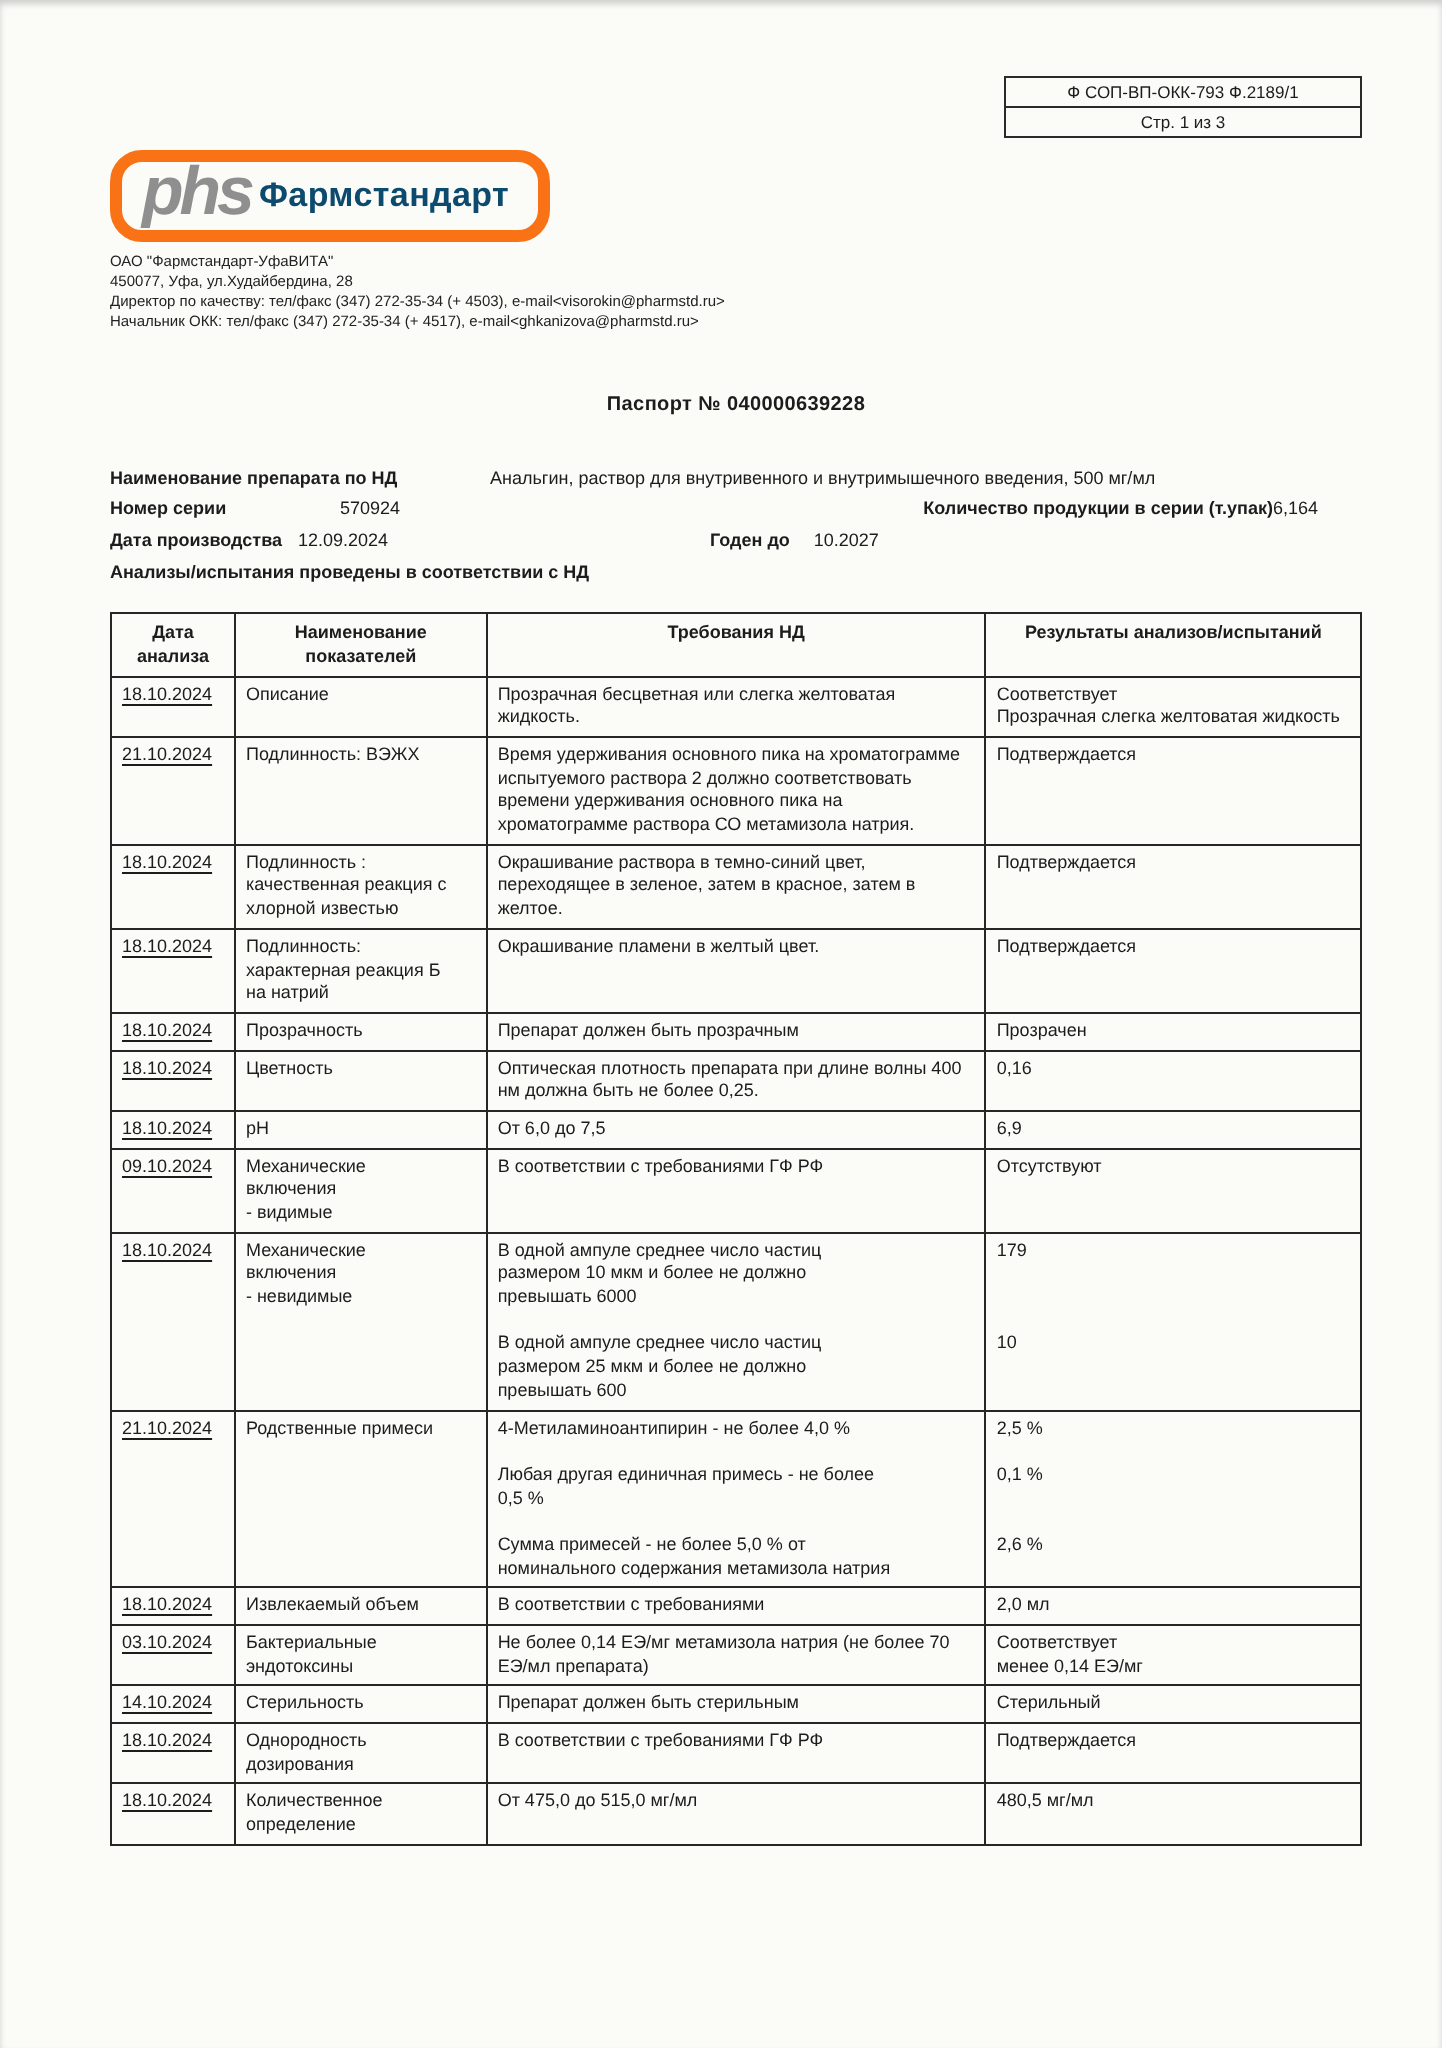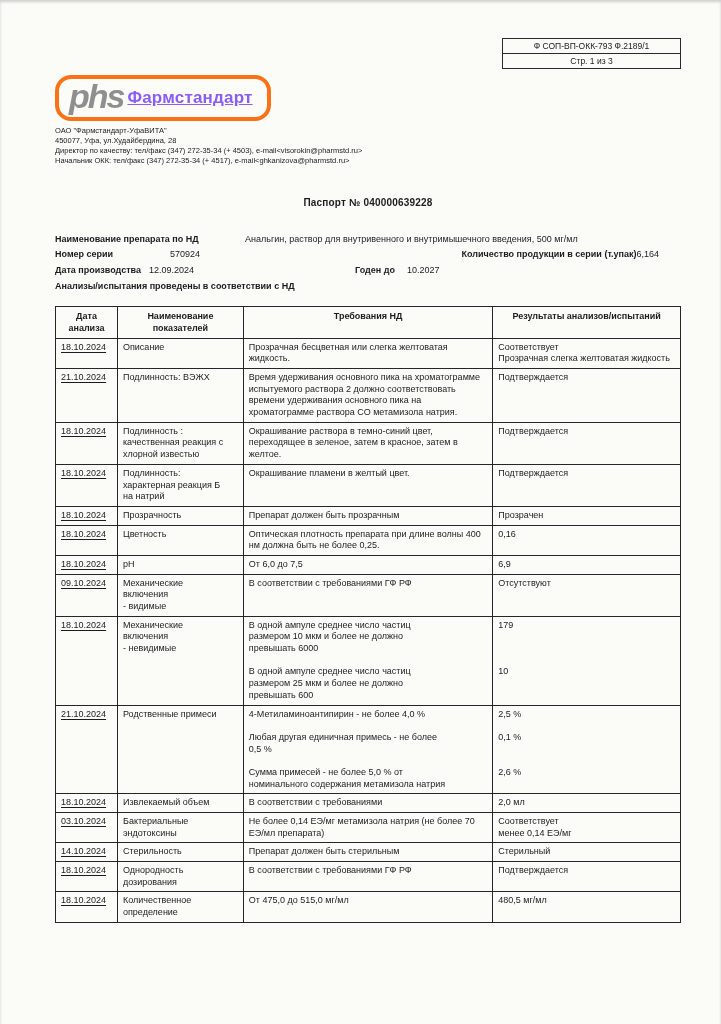--- a/index.html
+++ b/index.html
@@ -30,41 +30,40 @@
     text-align:center;
   }
   .form-code .row1 { padding:2px 3px; border-bottom:1px solid #2a2a2a; }
   .form-code .row2 { padding:2px 3px; }
 
   
   .logo-box {
     display:inline-flex;
     align-items:center;
     gap:4px;
-    border:4px solid #f97316;
+    border:6px solid #f97316;
     border-radius:16px;
     padding:2px 14px 2px 10px;
     margin-top:6px;
     height:46px;
   }
   .logo-phs {
     font-size:34px;
     font-weight:bold;
     font-style:italic;
     color:#8f8f8f;
     letter-spacing:-2px;
     line-height:1;
     transform:translateY(-2px);
   }
   .logo-brand {
     font-size:17px;
     font-weight:bold;
-    color:#8b5cf6;
+    color:#0c4a6e;
     letter-spacing:0.2px;
-    text-decoration:underline;
   }
 
   .company { margin-top:5px; font-size:7.5px; line-height:1.35; color:#222; }
   .company div { white-space:nowrap; }
 
   .doc-title {
     text-align:center;
     font-size:10px;
     font-weight:bold;
     margin-top:30px;

